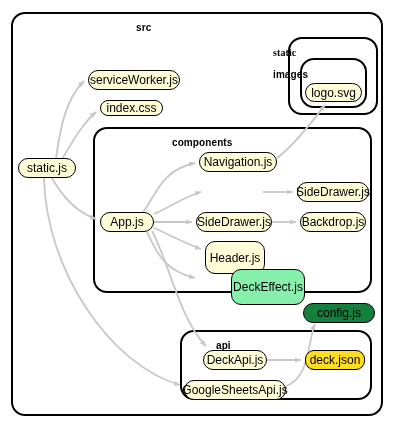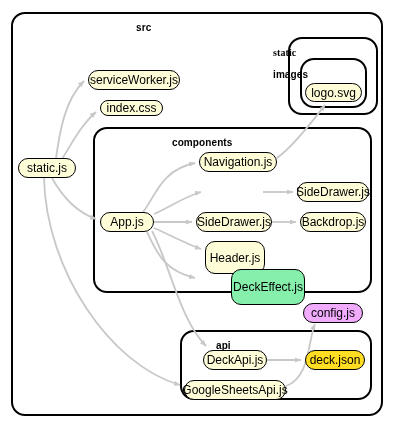--- a/index.html
+++ b/index.html
@@ -103,18 +103,18 @@
   <div class="node" style="left: 88px; top: 70px; width: 92px; height: 20px; background: rgb(255, 252, 216); border-color: rgb(0, 0, 0);">serviceWorker.js</div>
   <div class="node" style="left: 100px; top: 100px; width: 63px; height: 16px; background: rgb(255, 252, 216); border-color: rgb(0, 0, 0);">index.css</div>
   <div class="node" style="left: 305px; top: 83px; width: 57px; height: 19px; background: rgb(255, 252, 216); border-color: rgb(0, 0, 0);">logo.svg</div>
   <div class="node" style="left: 100px; top: 212px; width: 54px; height: 20px; background: rgb(255, 252, 216); border-color: rgb(0, 0, 0);">App.js</div>
   <div class="node" style="left: 199px; top: 152px; width: 78px; height: 20px; background: rgb(255, 252, 216); border-color: rgb(0, 0, 0);">Navigation.js</div>
   <div class="node" style="left: 297px; top: 182px; width: 72px; height: 20px; background: rgb(255, 252, 216); border-color: rgb(0, 0, 0);">SideDrawer.js</div>
   <div class="node" style="left: 196px; top: 212px; width: 76px; height: 20px; background: rgb(255, 252, 216); border-color: rgb(0, 0, 0);">SideDrawer.js</div>
   <div class="node" style="left: 300px; top: 212px; width: 66px; height: 20px; background: rgb(255, 252, 216); border-color: rgb(0, 0, 0);">Backdrop.js</div>
   <div class="node" style="left: 205px; top: 241px; width: 60px; height: 33px; background: rgb(255, 252, 216); border-color: rgb(0, 0, 0);">Header.js</div>
   <div class="node" style="left: 199px; top: 269px; width: 74px; height: 36px; background: #86efac; border-color: rgb(0, 0, 0); margin-left: 32px;">DeckEffect.js</div>
-  <div class="node" style="left: 303px; top: 303px; width: 60px; height: 20px; background: #f0abfc; border-color: rgb(0, 0, 0);">config.js</div>
+  <div class="node" style="left: 303px; top: 303px; width: 72px; height: 20px; background: #15803d; border-color: rgb(0, 0, 0);">config.js</div>
   <div class="node" style="left: 203px; top: 350px; width: 64px; height: 20px; background: rgb(255, 252, 216); border-color: rgb(0, 0, 0);">DeckApi.js</div>
-  <div class="node" style="left: 305px; top: 350px; width: 60px; height: 20px; background: rgb(255, 221, 34); border-color: rgb(0, 0, 0);">deck.json</div>
+  <div class="node" style="left: 305px; top: 350px; width: 60px; height: 20px; background: rgb(255, 221, 34); border-color: rgb(0, 0, 0); border-radius: 9px;">deck.json</div>
   <div class="node" style="left: 184px; top: 380px; width: 102px; height: 20px; background: rgb(255, 252, 216); border-color: rgb(0, 0, 0);">GoogleSheetsApi.js</div>
 
 </div>
 
 </body></html>

